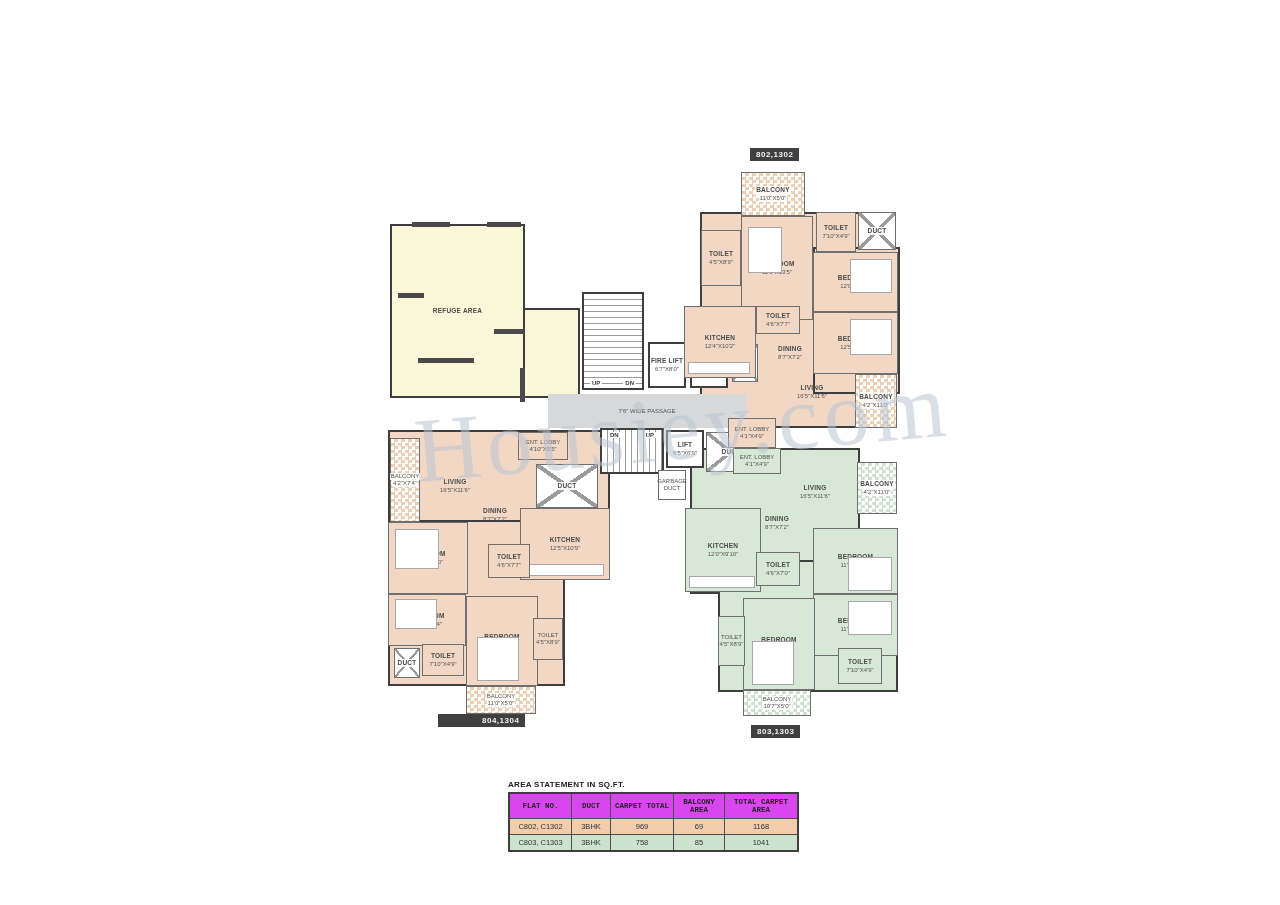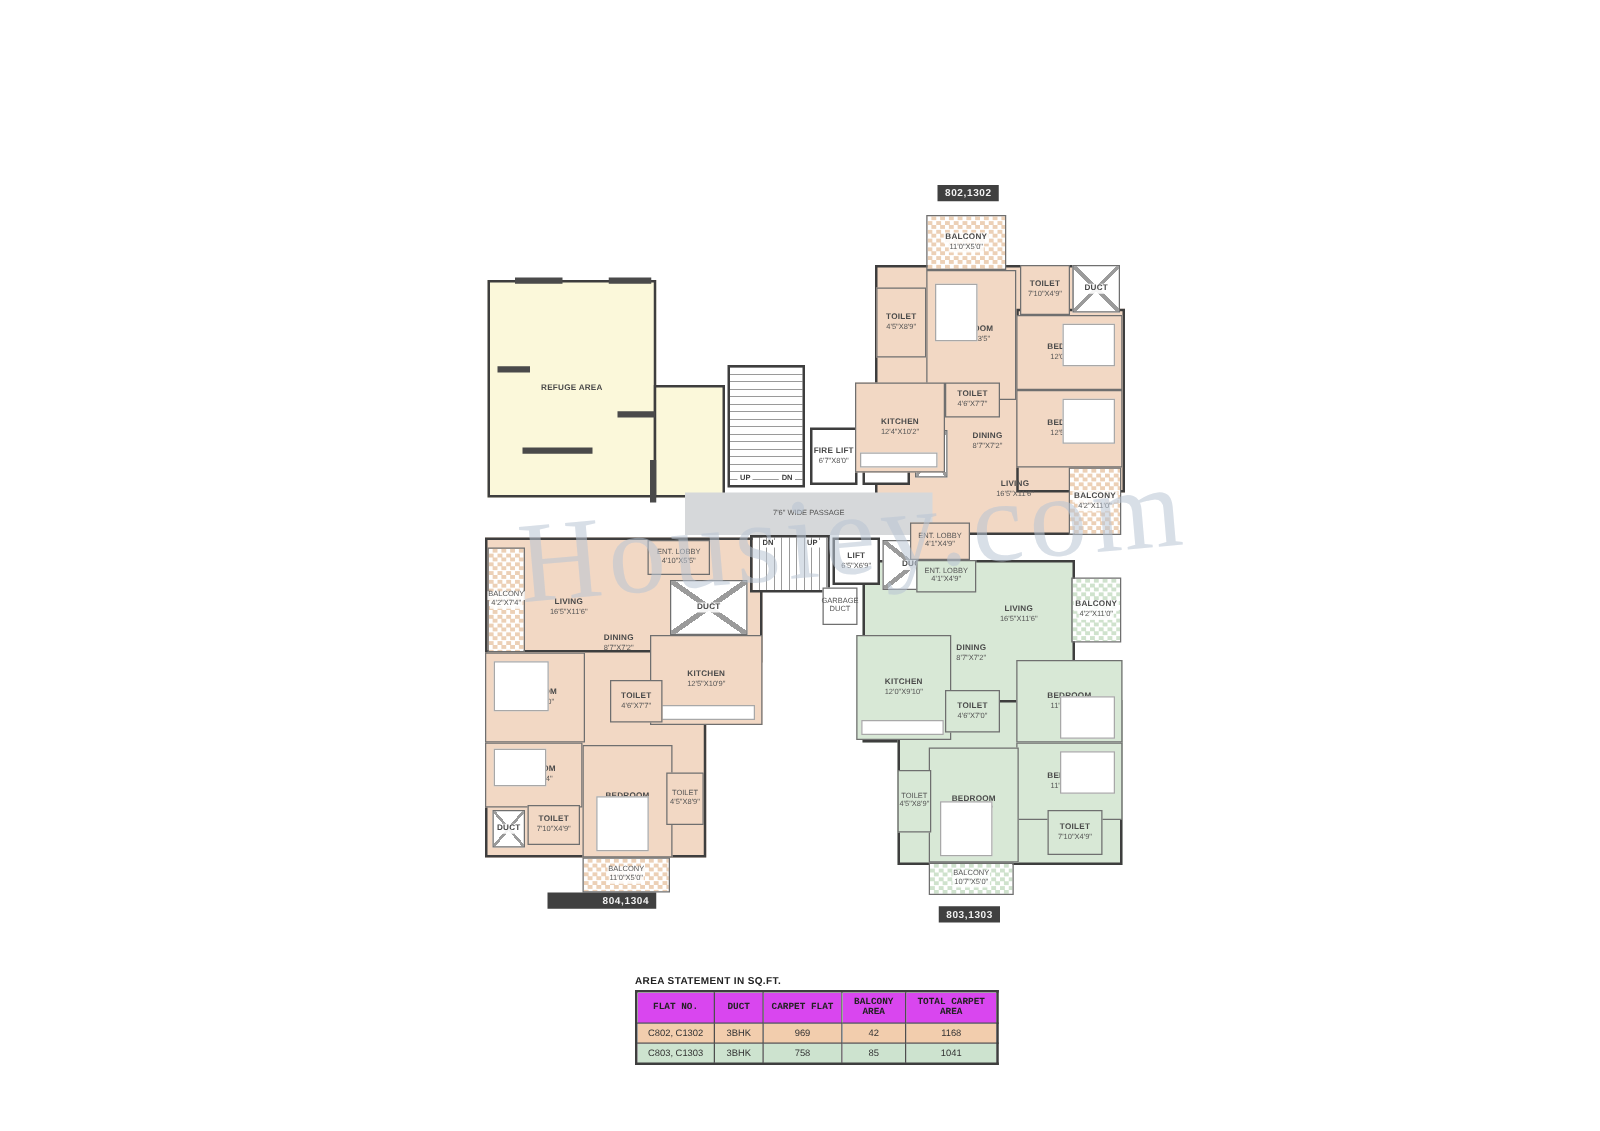--- a/index.html
+++ b/index.html
@@ -286,31 +286,31 @@
 
   <div class="wm">Housiey.com</div>
 
   <div class="tblwrap">
     <div class="tcaption">AREA STATEMENT IN SQ.FT.</div>
     <table>
       <thead>
         <tr>
           <th style="width:57px;">FLAT NO.</th>
           <th style="width:34px;">DUCT</th>
-          <th style="width:58px;">CARPET FLAT</th>
+          <th style="width:58px;">CARPET TOTAL</th>
           <th style="width:46px;">BALCONY AREA</th>
           <th style="width:68px;">TOTAL CARPET AREA</th>
         </tr>
       </thead>
       <tbody>
         <tr class="rp">
           <td>C802, C1302</td>
           <td>3BHK</td>
           <td>969</td>
-          <td>42</td>
+          <td>69</td>
           <td>1168</td>
         </tr>
         <tr class="rg">
           <td>C803, C1303</td>
           <td>3BHK</td>
           <td>758</td>
           <td>85</td>
           <td>1041</td>
         </tr>
       </tbody>

